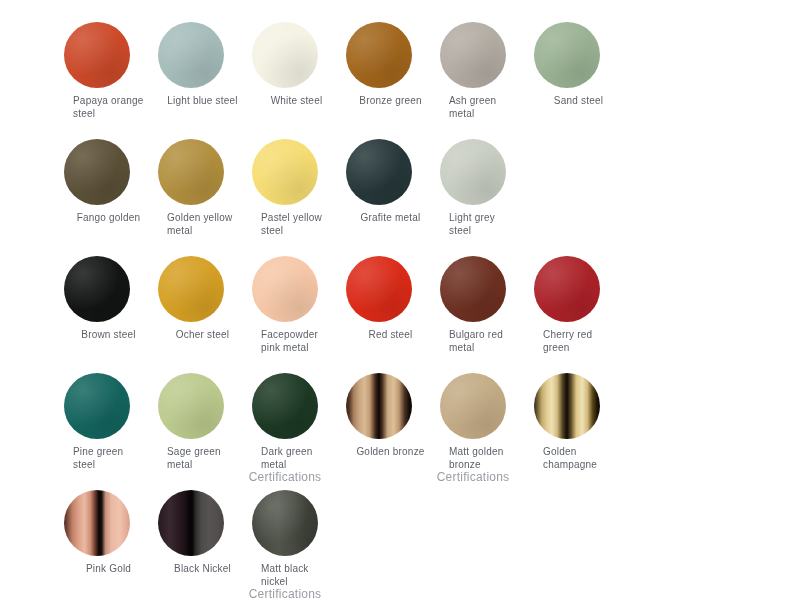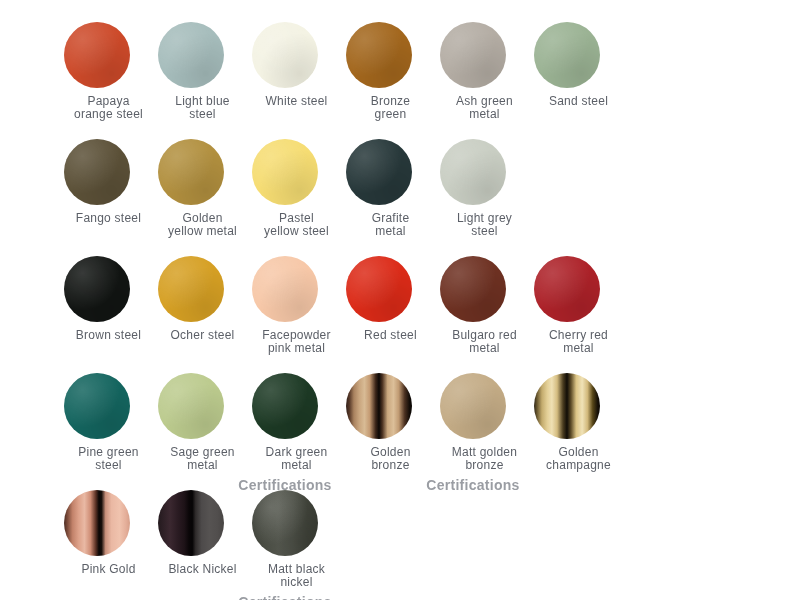--- a/index.html
+++ b/index.html
@@ -71,38 +71,36 @@
     position: absolute;
     inset: 0;
     border-radius: 50%;
     background-image:
       radial-gradient(circle at 28% 26%, rgba(255,255,255,0.16) 0%, rgba(255,255,255,0) 55%),
       radial-gradient(circle at 72% 78%, rgba(0,0,0,0.10) 0%, rgba(0,0,0,0) 58%);
     pointer-events: none;
   }
 
   .swatch-label {
-    font-size: 12px;
+    font-size: 10px;
     line-height: 12.5px;
     color: #5b5f67;
-    text-align: center;
     letter-spacing: 0.02em;
     max-width: 92px;
     word-wrap: break-word;
     margin-left: 23px;
   }
 
   .swatch-sublabel {
-    font-size: 14px;
+    font-size: 12px;
     line-height: 11px;
     color: #9a9da3;
     text-align: center;
     letter-spacing: 0.02em;
-    margin-top: 9px;
-    font-weight: bold;
+    margin-top: 1px;
   }
 </style>
 </head>
 <body>
 
 <div id="swatch-grid">
   <div class="grid-rows">
 
     <div class="swatch-row">
       <div class="swatch-cell">
@@ -133,21 +131,21 @@
       <div class="swatch-cell">
         <div class="swatch-disc grain" style="background-color:#9bb394;"></div>
         <div class="swatch-label">Sand steel</div>
 
       </div>
     </div>
 
     <div class="swatch-row">
       <div class="swatch-cell">
         <div class="swatch-disc grain" style="background-color:#5c5138;"></div>
-        <div class="swatch-label">Fango steel</div>
+        <div class="swatch-label">Fango golden</div>
 
       </div>
       <div class="swatch-cell">
         <div class="swatch-disc grain" style="background-color:#b2903f;"></div>
         <div class="swatch-label">Golden yellow metal</div>
 
       </div>
       <div class="swatch-cell">
         <div class="swatch-disc grain" style="background-color:#f6dd73;"></div>
         <div class="swatch-label">Pastel yellow steel</div>
@@ -186,21 +184,21 @@
         <div class="swatch-label">Red steel</div>
 
       </div>
       <div class="swatch-cell">
         <div class="swatch-disc grain" style="background-color:#6e3122;"></div>
         <div class="swatch-label">Bulgaro red metal</div>
 
       </div>
       <div class="swatch-cell">
         <div class="swatch-disc grain" style="background-color:#ad2229;"></div>
-        <div class="swatch-label">Cherry red metal</div>
+        <div class="swatch-label">Cherry red green</div>
 
       </div>
     </div>
 
     <div class="swatch-row">
       <div class="swatch-cell">
         <div class="swatch-disc grain" style="background-color:#14655f;"></div>
         <div class="swatch-label">Pine green steel</div>
 
       </div>

